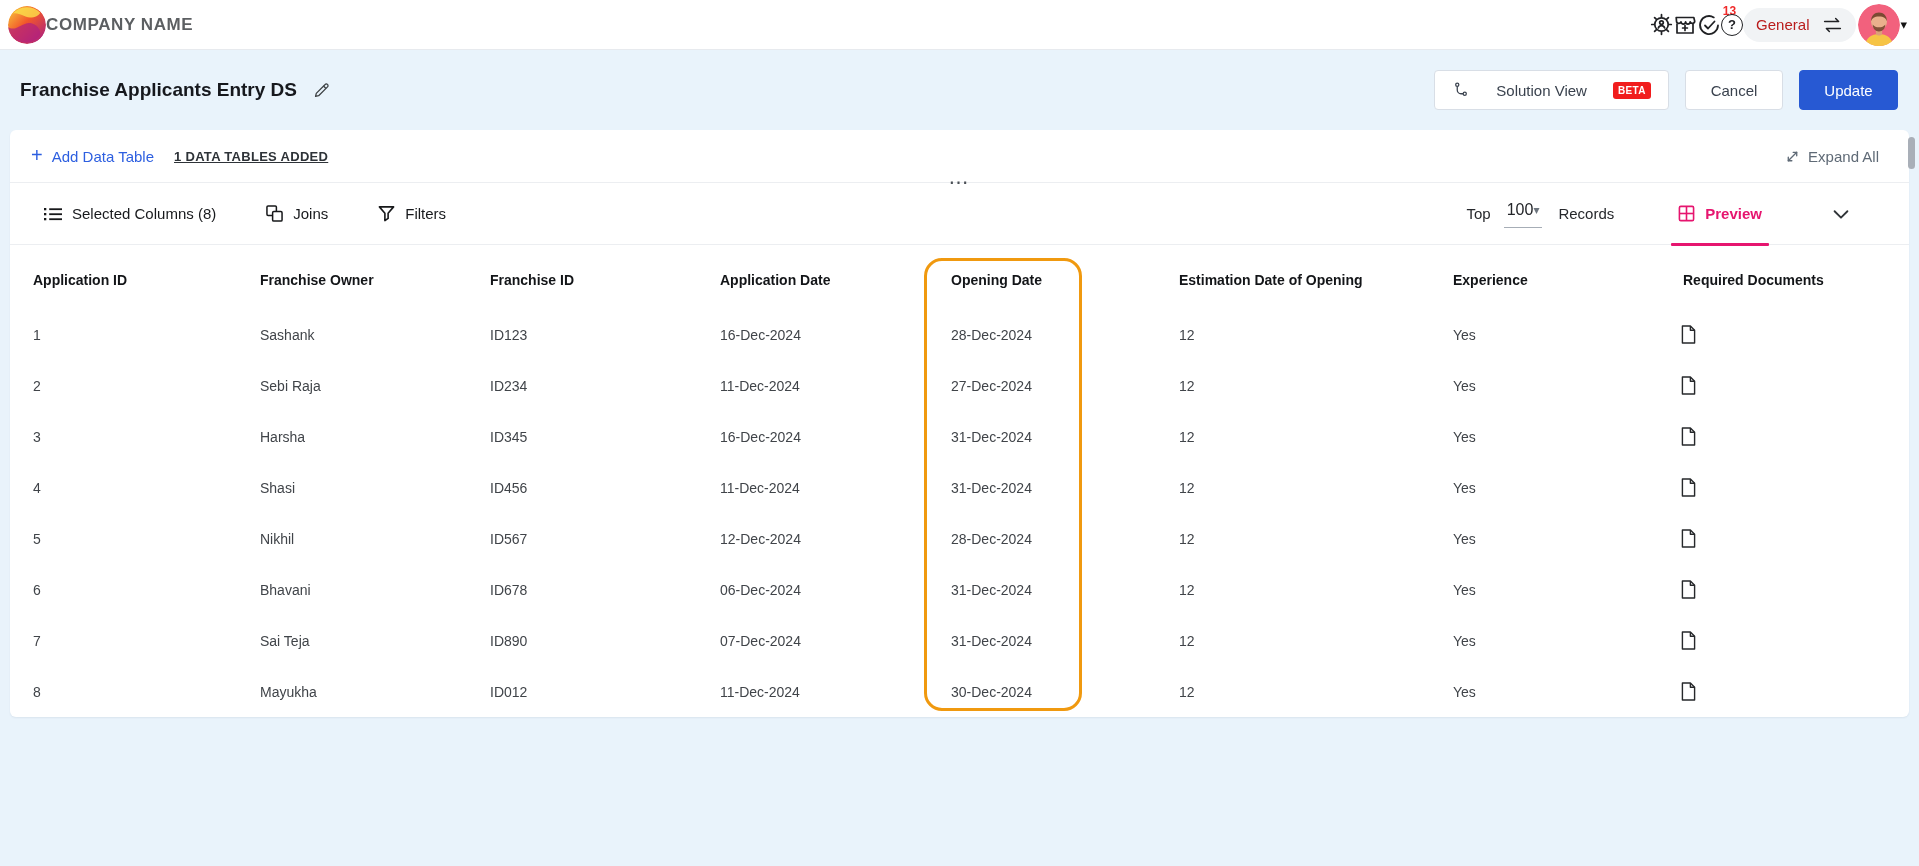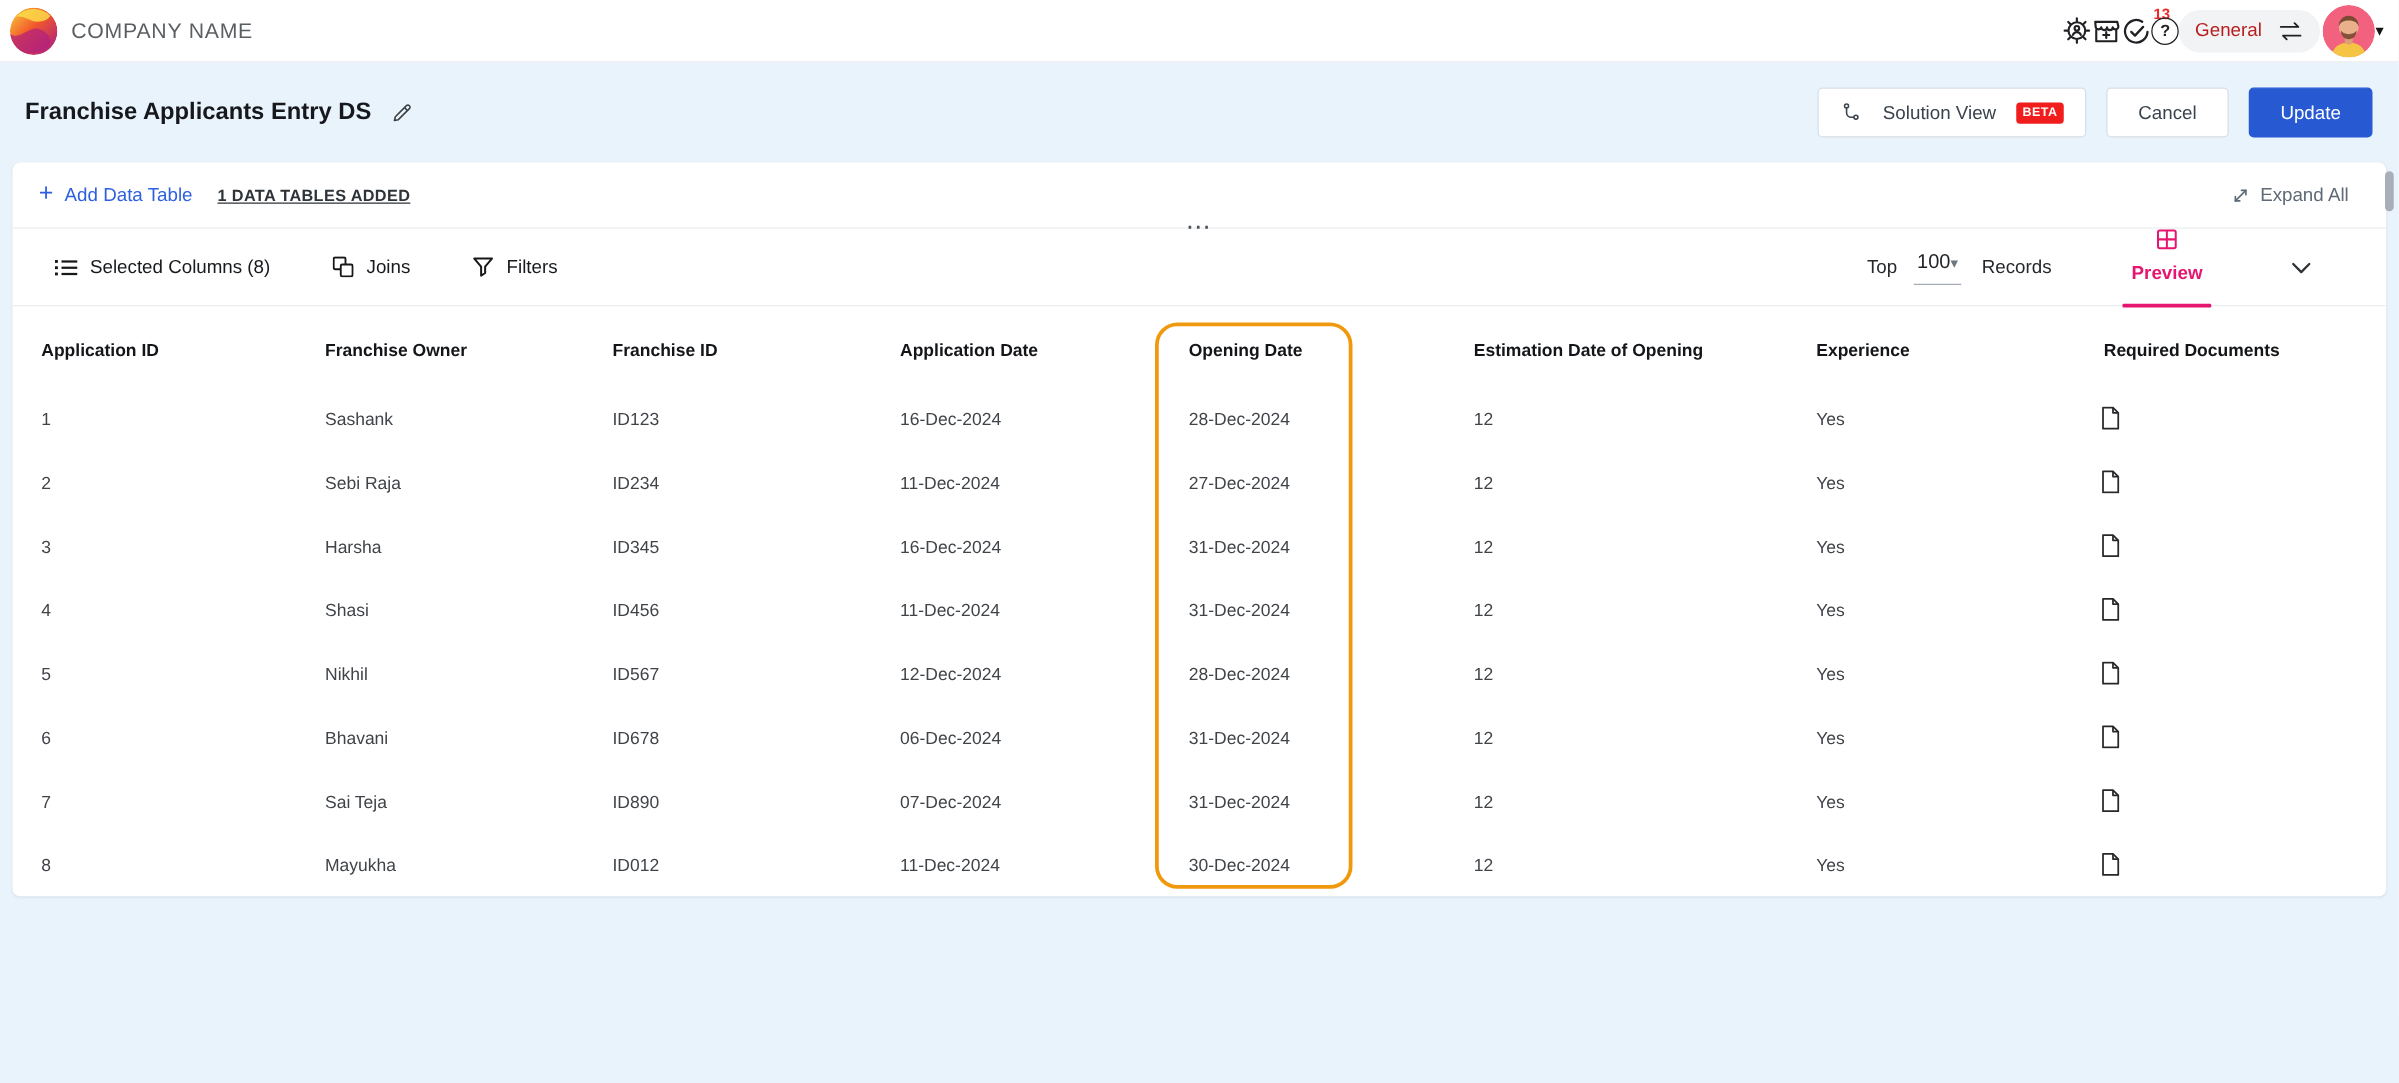--- a/index.html
+++ b/index.html
@@ -12,21 +12,21 @@
   }
   svg { display:block; }
 
   
   .topbar{
     position:absolute; top:0; left:0; width:1919px; height:50px;
     background:#fff; border-bottom:1px solid #e7eaee;
     display:flex; align-items:center; padding:0 12px 0 8px; z-index:6;
   }
   .logo{ width:38px; height:38px; border-radius:50%; overflow:hidden; }
-  .company-name{ margin-left:11px; font-size:17px; font-weight:400; color:#5c5f62; letter-spacing:.6px; }
+  .company-name{ font-size:17px; font-weight:700; color:#5c5f62; letter-spacing:.6px; }
   .top-actions{ margin-left:auto; display:flex; align-items:center; }
   .ticon{ position:relative; display:flex; align-items:center; justify-content:center; cursor:pointer; }
   .badge-count{ position:absolute; top:-9px; right:-15px; color:#f02a2a; font-size:12px; font-weight:700; }
   .help-circle{ width:22px; height:22px; border:1.8px solid #202124; border-radius:50%;
     display:flex; align-items:center; justify-content:center; font-size:13px; font-weight:700; color:#202124; }
   .ws-pill{ height:34px; background:#f1f3f5; border-radius:17px; display:flex; align-items:center; gap:13px;
     padding:0 13px; cursor:pointer; }
   .ws-label{ color:#b91c1c; font-size:15px; }
   .avatar{ width:42px; height:42px; border-radius:50%; overflow:hidden; margin-left:2px; }
   .caret-glyph{ font-size:13px; color:#141414; line-height:1; }
@@ -35,21 +35,21 @@
   .titlebar{
     position:absolute; top:50px; left:0; width:1919px; height:80px;
     display:flex; align-items:center; padding:0 21px 0 20px;
   }
   .page-title{ font-size:19px; font-weight:600; color:#16181d; }
   .pencil{ margin-left:15px; cursor:pointer; }
   .title-actions{ margin-left:auto; display:flex; align-items:center; gap:16px; }
   .btn{ height:40px; border-radius:4px; font-size:15px; display:inline-flex; align-items:center; justify-content:center;
     cursor:pointer; font-family:inherit; }
   .btn-outline{ background:#fff; border:1px solid #d8dee6; color:#3a424e; }
-  .solution-btn{ padding:0 17px; gap:16px; }
+  .solution-btn{ padding:0 17px; gap:26px; }
   .beta{ background:#f11d1d; color:#fff; font-size:10px; font-weight:700; padding:3px 5px; border-radius:3px; letter-spacing:.4px; }
   .cancel-btn{ width:98px; }
   .update-btn{ width:99px; background:#2759d3; border:1px solid #2759d3; color:#fff; font-weight:500; }
 
   
   .card{
     position:absolute; left:10px; top:130px; width:1899px; height:587px;
     background:#fff; border-radius:6px; box-shadow:0 1px 2px rgba(16,40,70,.07);
   }
   .addrow{ height:53px; border-bottom:1px solid #eceef1; display:flex; align-items:center; padding:0 30px 0 21px; }
@@ -65,21 +65,21 @@
     padding:0 57px 0 34px; position:relative; }
   .tb-item{ display:flex; align-items:center; gap:10px; font-size:15px; font-weight:500; color:#17191c;
     margin-right:50px; cursor:pointer; }
   .tb-right{ margin-left:auto; display:flex; align-items:center; }
   .top-label{ font-size:15px; color:#26282c; margin-right:13px; }
   .top-select{ display:flex; align-items:center; border-bottom:1px solid #a6adb6;
     padding:2px 3px 8px 3px; font-size:16px; color:#232529; cursor:pointer; }
   .top-select .caret-glyph{ color:#6d757e; font-size:12px; }
   .records-label{ margin-left:16px; font-size:15px; color:#26282c; }
   .preview-tab{ margin-left:64px; height:62px; display:flex; align-items:center; gap:10px;
-    color:#e6156f; font-weight:700; font-size:15px; position:relative; cursor:pointer;flex-direction:column; }
+    color:#e6156f; font-weight:700; font-size:15px; position:relative; cursor:pointer; }
   .preview-underline{ position:absolute; left:-7px; right:-7px; bottom:-1px; height:3px; background:#e6156f; border-radius:1px; }
   .tb-chevron{ margin-left:68px; cursor:pointer; }
 
   
   .tgrid{ display:grid; grid-template-columns:227px 230px 230px 231px 228px 274px 230px 1fr; align-items:center; padding-left:23px; }
   .thead{ height:64px; padding-top:6px; font-size:14px; font-weight:700; color:#131518; }
   .tr{ height:51px; font-size:14px; color:#404449; }
   .doc-cell{ display:flex; align-items:center; }
   .doc-icon{ cursor:pointer; margin-left:-2px; }
 

